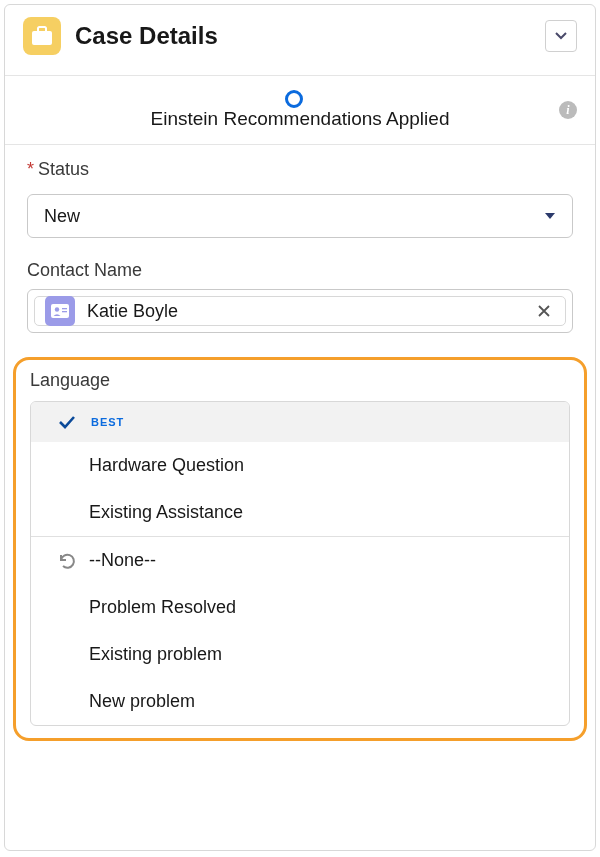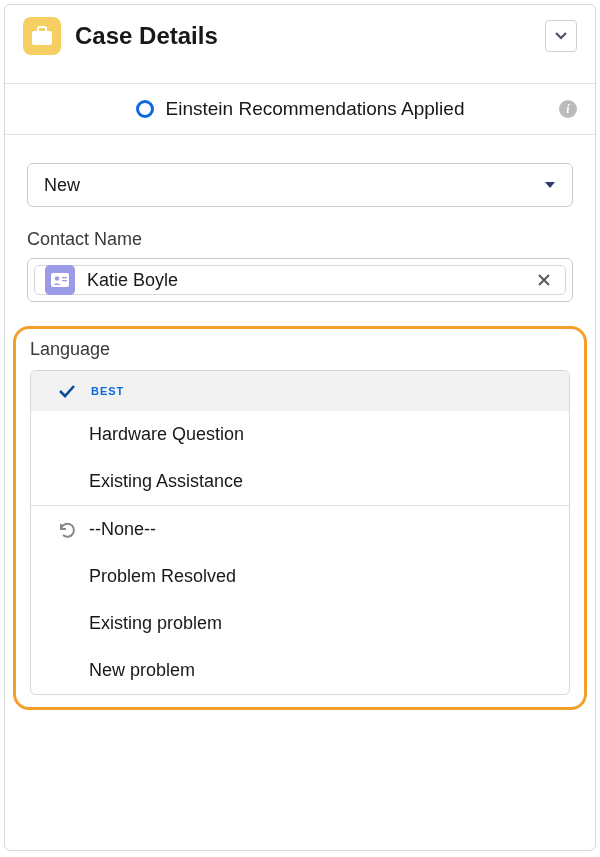--- a/index.html
+++ b/index.html
@@ -15,21 +15,21 @@
       border: 1px solid #d8d8d8;
       border-radius: 6px;
       margin: 4px;
       height: 847px;
       overflow: hidden;
       background: #fff;
     }
     .panel-header {
       display: flex;
       align-items: center;
-      padding: 12px 18px 28px 18px;
+      padding: 12px 18px 20px 18px;
       border-bottom: 1px solid #e5e5e5;
     }
     .briefcase-icon {
       width: 38px;
       height: 38px;
       background: #f6cf62;
       border-radius: 8px;
       display: flex;
       align-items: center;
       justify-content: center;
@@ -53,20 +53,21 @@
       justify-content: center;
       cursor: pointer;
     }
     .einstein-bar {
       display: flex;
       align-items: center;
       justify-content: center;
       padding: 14px 18px;
       border-bottom: 1px solid #e5e5e5;
       position: relative;
+      flex-direction: column;
     }
     .einstein-radio {
       width: 18px;
       height: 18px;
       border: 3px solid #0b6bde;
       border-radius: 50%;
       margin-right: 12px;
       background: #fff;
     }
     .einstein-label {
@@ -210,20 +211,23 @@
   </div>
 
   <div class="einstein-bar">
     <span class="einstein-radio"></span>
     <span class="einstein-label">Einstein Recommendations Applied</span>
     <span class="info-icon">i</span>
   </div>
 
   <div class="body">
 
+    <label class="field-label">
+      <span class="req-asterisk">*</span><span>Status</span>
+    </label>
     <div class="select-wrap">
       <span class="select-value">New</span>
       <svg width="12" height="8" viewBox="0 0 12 8">
         <path d="M1 1 L6 7 L11 1 Z" fill="#2b3a6b"></path>
       </svg>
     </div>
 
     <label class="field-label">Contact Name</label>
     <div class="contact-chip-wrap">
       <div class="contact-chip">

